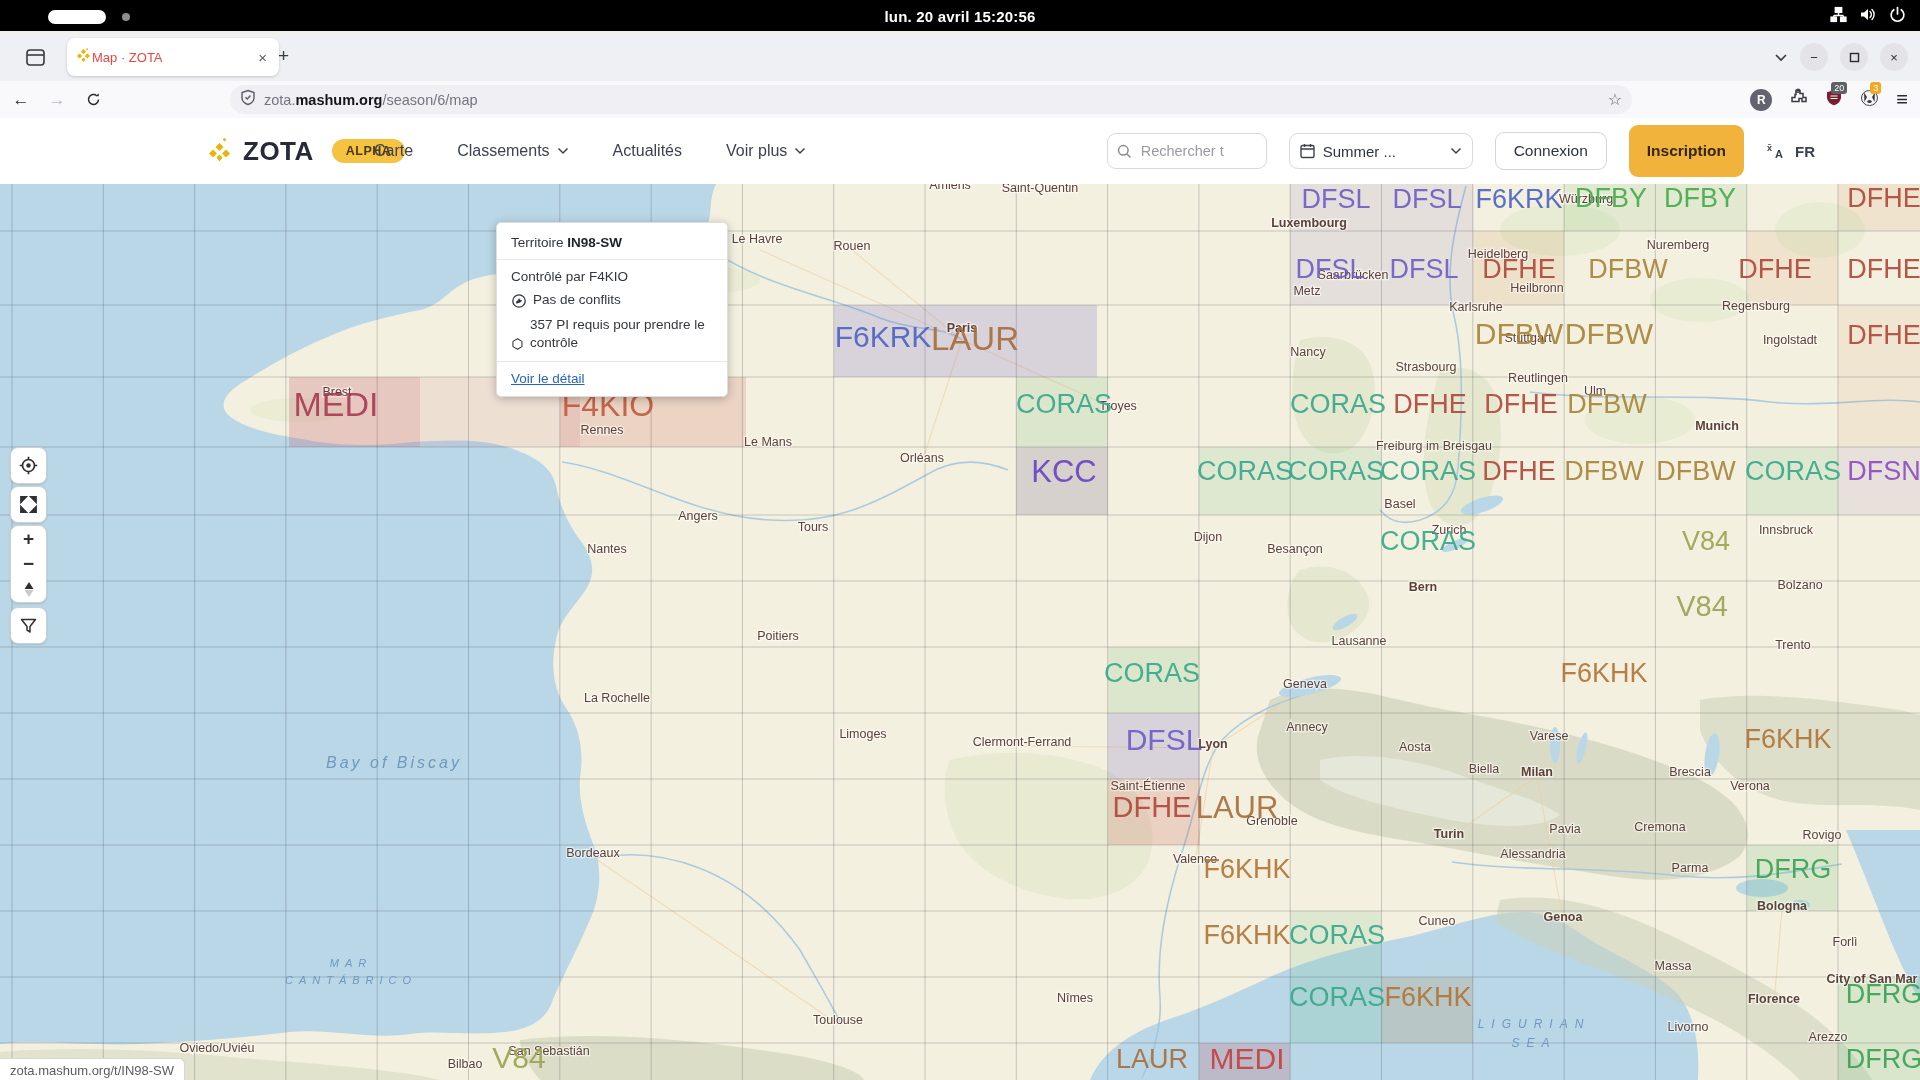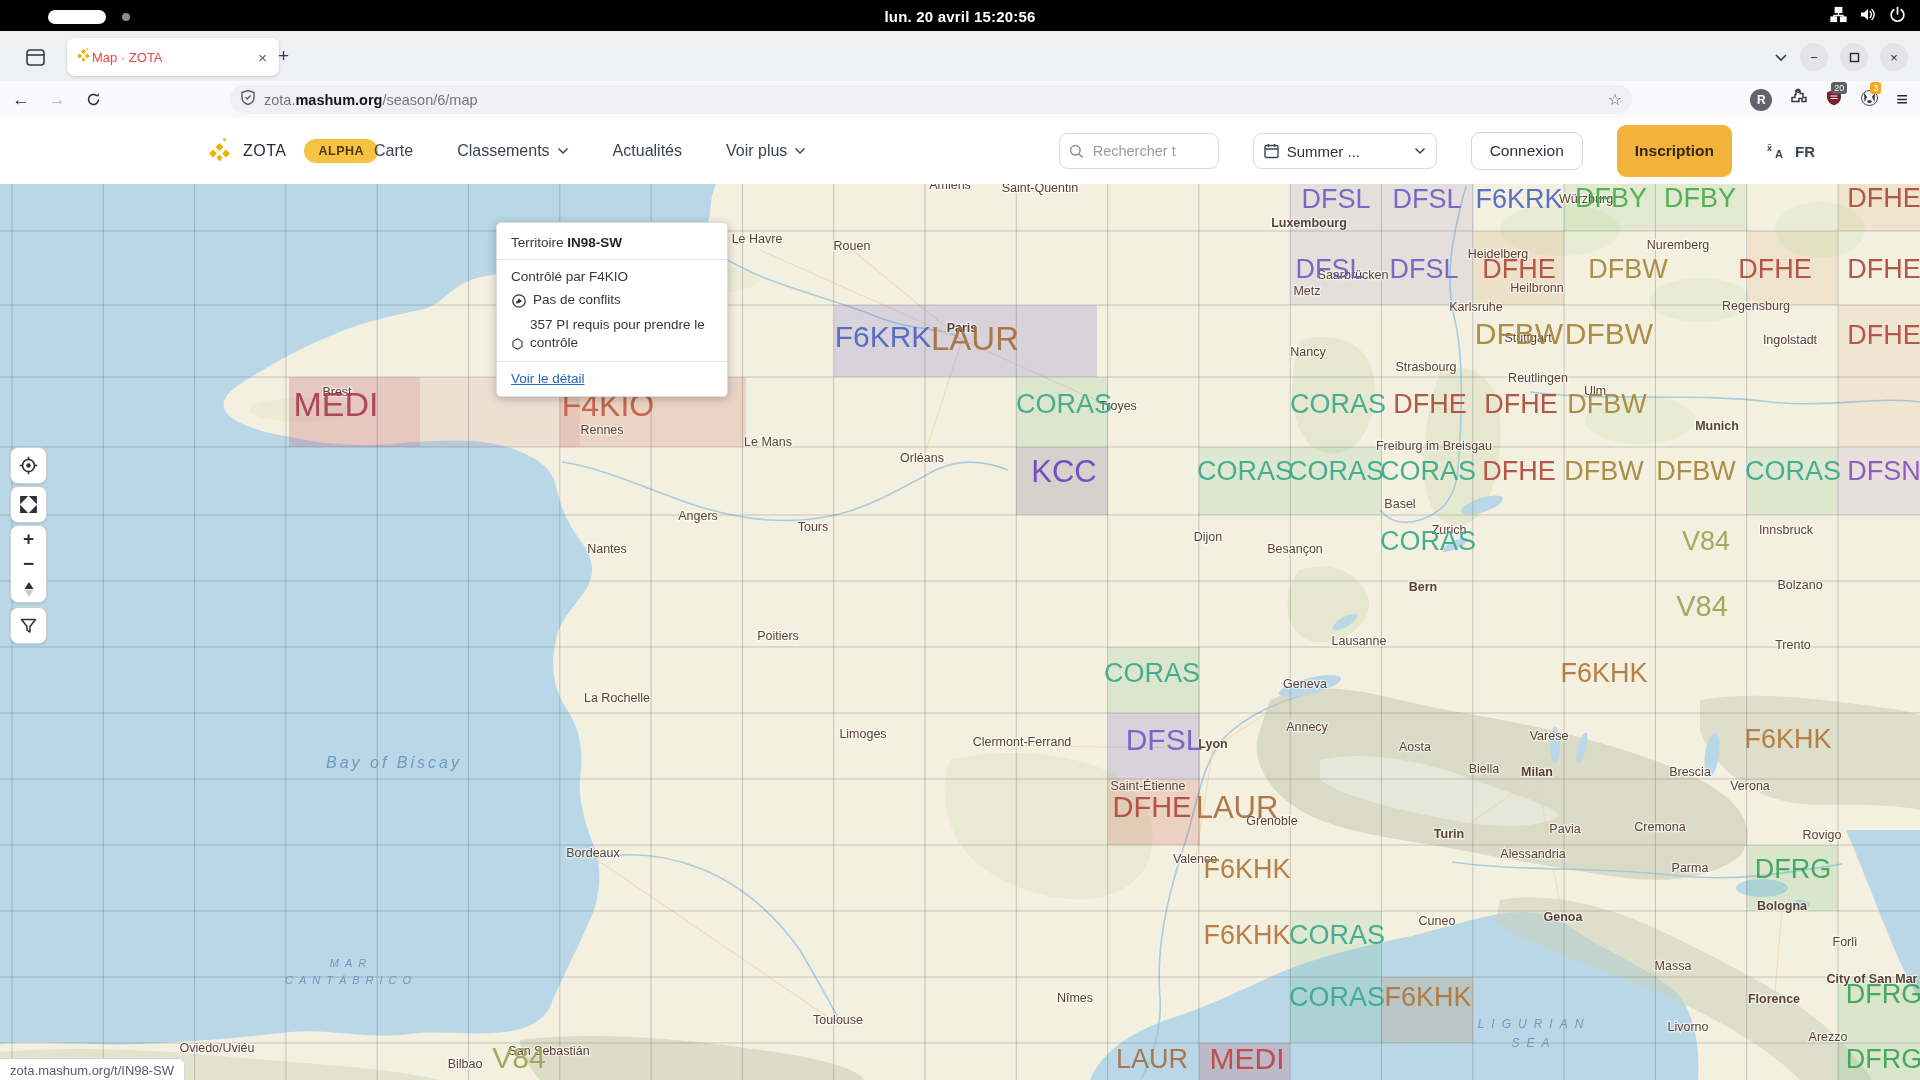--- a/index.html
+++ b/index.html
@@ -29,25 +29,25 @@
   .star{font-size:16px;color:#5b5b66;}
   .extrow{position:absolute;right:12px;top:0;height:37px;display:flex;align-items:center;gap:17px;}
   .rext{width:22px;height:22px;border-radius:50%;background:#63636d;color:#fff;font-size:12px;font-weight:bold;display:flex;align-items:center;justify-content:center;}
   .badgeic{position:relative;}
   .badge{position:absolute;top:-6px;left:6px;background:#5f5f68;color:#fff;font-size:9px;padding:0 3px;border-radius:3px;line-height:12px;}
   .badge.orange{background:#f5a623;left:10px;}
   .hamb{font-size:20px;color:#2a2a30;letter-spacing:0;}
   
   .siteheader{position:absolute;left:0;top:118px;width:1920px;height:66px;background:#fff;border-bottom:1px solid #ececf0;}
   .brandrow{position:absolute;left:206px;top:0;height:66px;display:flex;align-items:center;}
-  .brand{font-size:16px;font-weight:normal;color:#262b36;margin-left:10px;letter-spacing:.5px;text-align:center;}
+  .brand{font-size:26px;font-weight:bold;color:#262b36;margin-left:10px;letter-spacing:.5px;text-align:center;}
   .alpha{margin-left:18px;background:#f5c242;color:#4a3a10;font-size:12.5px;font-weight:bold;padding:5px 14px;border-radius:14px;letter-spacing:.5px;}
   .nav{position:absolute;left:374px;top:0;height:66px;display:flex;align-items:center;gap:44px;font-size:16px;color:#3d4250;}
   .navitem{display:flex;align-items:center;gap:7px;}
-  .hdr-right{position:absolute;right:105px;top:0;height:66px;display:flex;align-items:center;gap:34px;}
+  .hdr-right{position:absolute;right:105px;top:0;height:66px;display:flex;align-items:center;gap:22px;}
   .searchpill{width:140px;height:34px;border:1px solid #d9d9e0;border-radius:9px;display:flex;align-items:center;padding:0 9px;background:#fff;}
   .searchpill input{border:none;outline:none;width:100px;font-size:14.5px;margin-left:7px;color:#333;background:transparent;font-family:"Liberation Sans",sans-serif;}
   .searchpill input::placeholder{color:#9a9aa4;}
   .seasonsel{width:162px;height:34px;border:1px solid #d9d9e0;border-radius:9px;display:flex;align-items:center;padding:0 10px;gap:8px;font-size:15px;color:#2e3340;background:#fff;}
   .seasonsel .lbl{flex:1;}
   .btn-login{height:36px;padding:0 18px;border:1px solid #d4d4da;border-radius:9px;background:#fff;font-size:15.5px;color:#2e3340;display:flex;align-items:center;}
   .btn-signup{height:36px;padding:8px 18px;border-radius:9px;background:#f2b33d;font-size:15.5px;font-weight:bold;color:#33270e;display:flex;align-items:center;}
   .langrow{display:flex;align-items:center;gap:9px;font-size:15px;color:#3d4250;font-weight:bold;}
   
   .maparea{position:absolute;left:0;top:184px;width:1920px;height:896px;}

